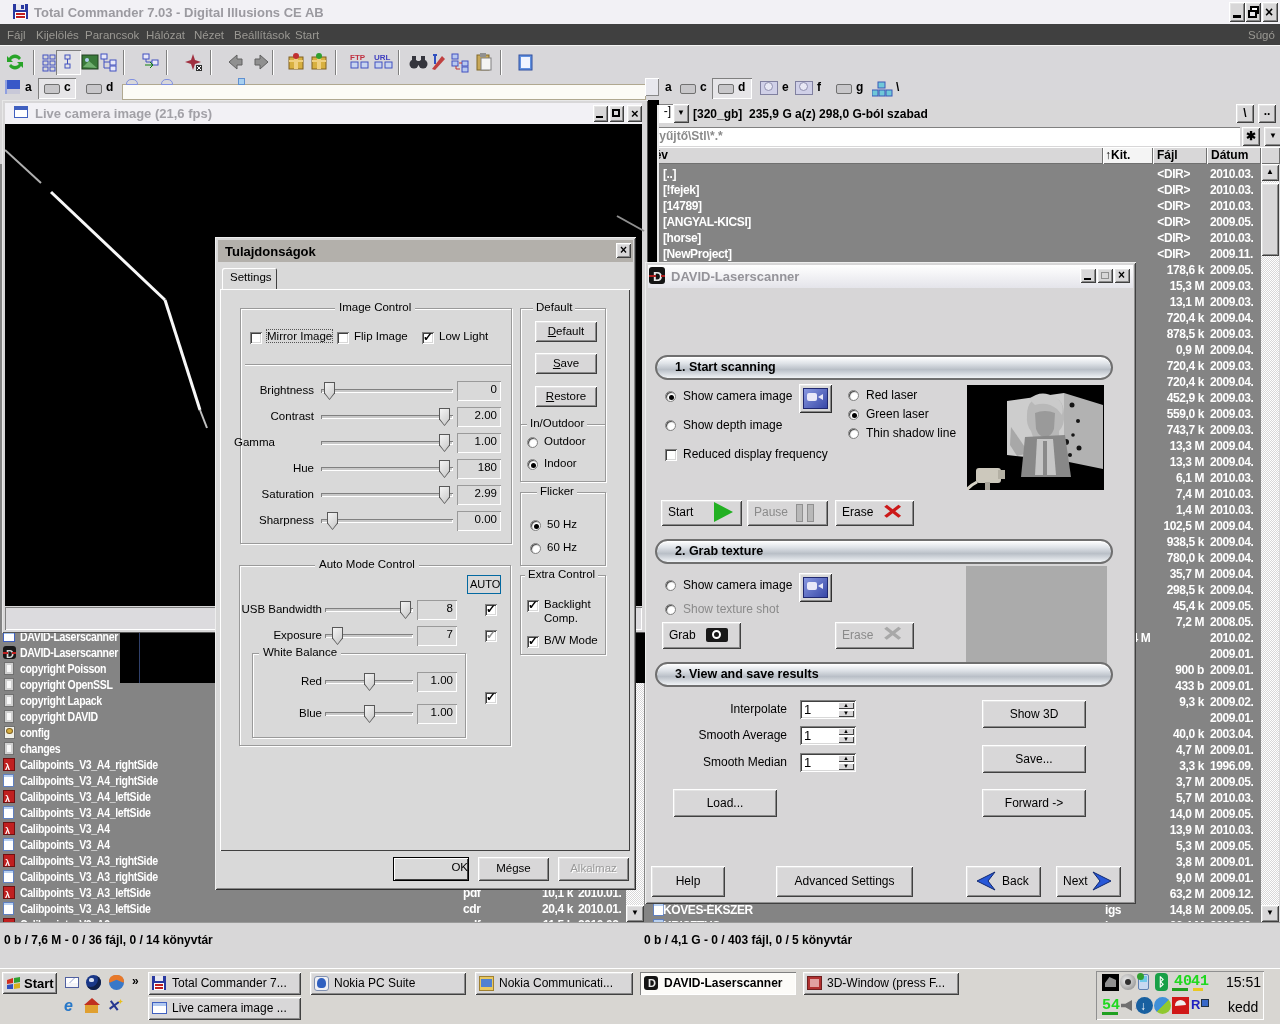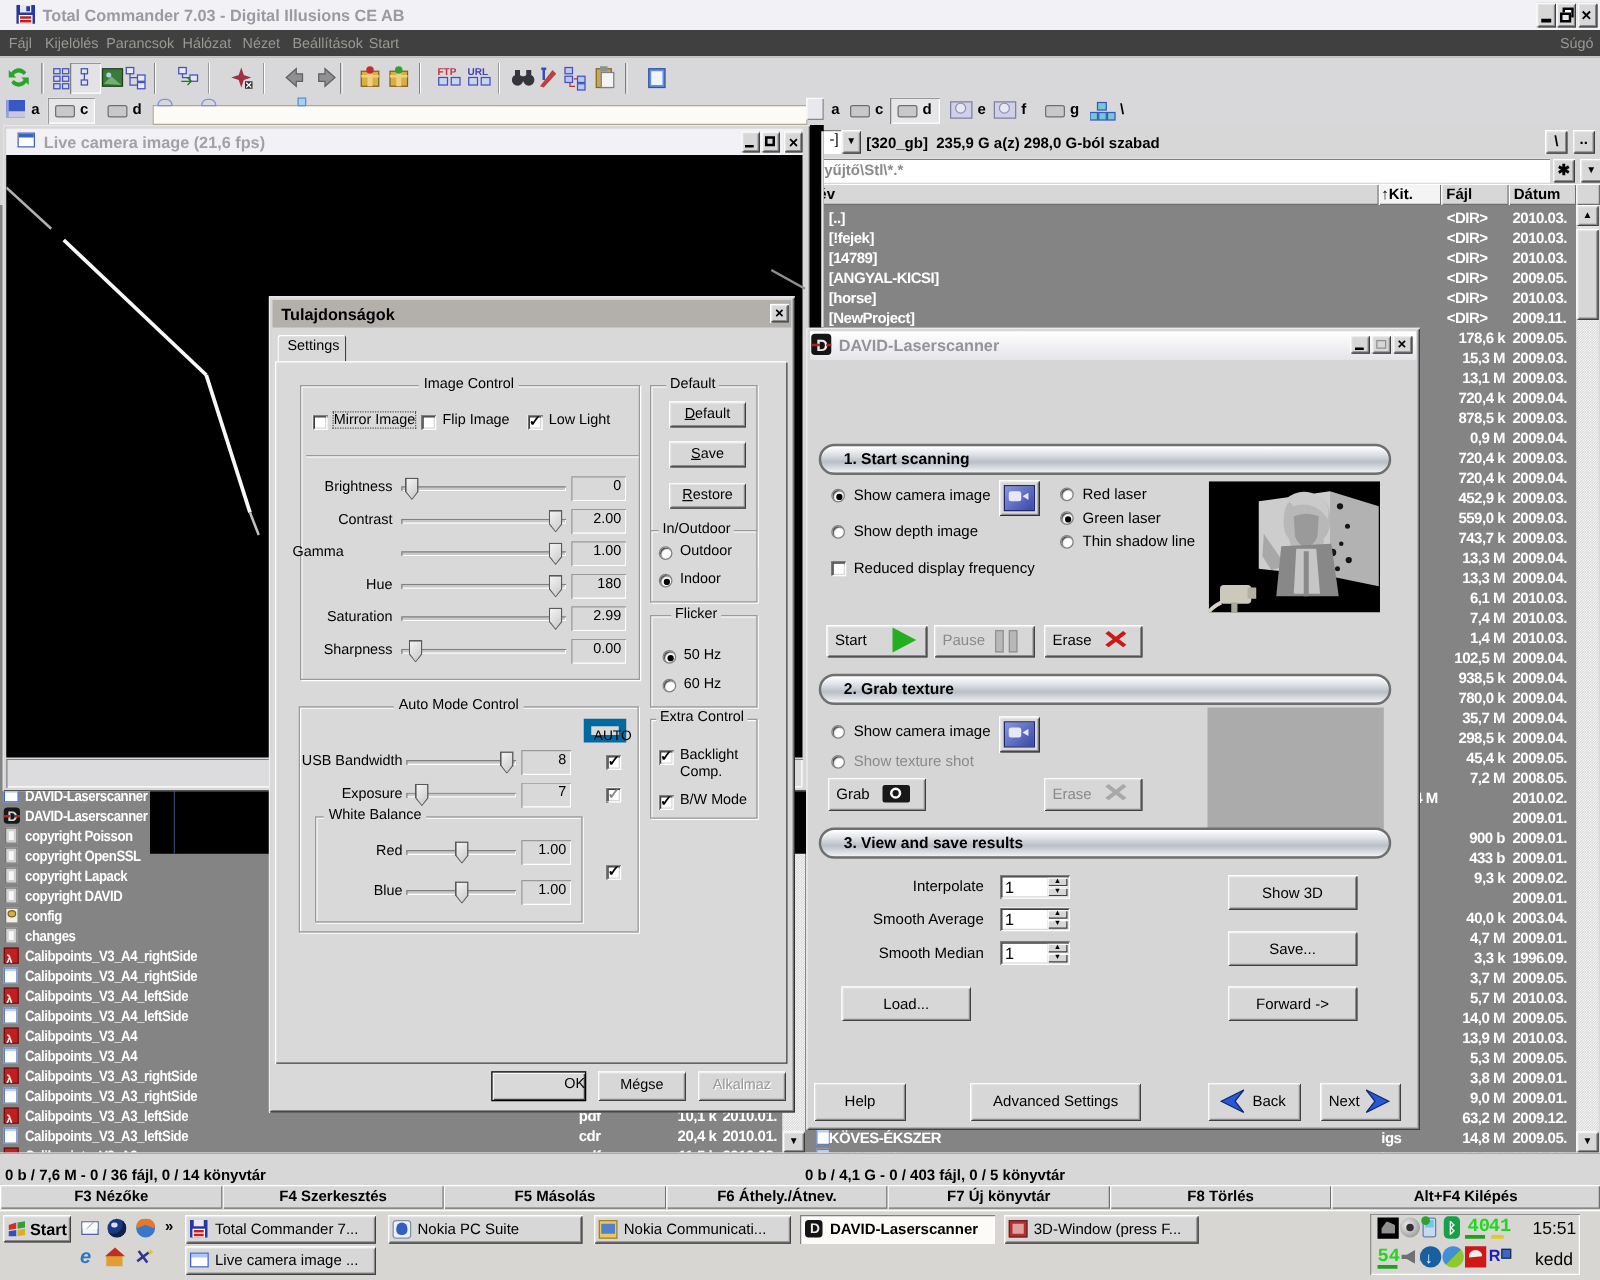--- a/index.html
+++ b/index.html
@@ -545,29 +545,20 @@
       </div>
 </div>
 <div class="abs" style="left:626px;top:164px;width:18px;height:758px;background-color:#d8d7d8;background-image:linear-gradient(45deg,#fff 25%,transparent 25%,transparent 75%,#fff 75%),linear-gradient(45deg,#fff 25%,transparent 25%,transparent 75%,#fff 75%);background-size:2px 2px;background-position:0 0,1px 1px">
 <div class="abs btn" style="left:0;top:0px;width:18px;height:17px;font-size:8px;line-height:16px">▲</div>
 <div class="abs btn" style="left:0;top:19px;width:18px;height:73px"></div>
 <div class="abs btn" style="left:0;top:741px;width:18px;height:17px;font-size:8px;line-height:16px">▼</div>
 </div>
 <div class="abs" style="left:0;top:922px;width:1280px;height:26px;background:#d8d7d8;box-shadow:inset 0 1px 0 #9a9a9a">
 <div class="abs bold" style="left:4px;top:11px">0 b / 7,6 M - 0 / 36 fájl, 0 / 14 könyvtár</div>
 <div class="abs bold" style="left:644px;top:11px">0 b / 4,1 G - 0 / 403 fájl, 0 / 5 könyvtár</div>
-</div>
-<div class="abs" style="left:0;top:948px;width:1280px;height:20px;background:#d8d7d8">
-<div class="abs out1 bold" style="left:0px;top:0;width:178px;height:19px;text-align:center;padding-top:2px;background:#d8d7d8">F3 Nézőke</div>
-<div class="abs out1 bold" style="left:178px;top:0;width:177px;height:19px;text-align:center;padding-top:2px;background:#d8d7d8">F4 Szerkesztés</div>
-<div class="abs out1 bold" style="left:355px;top:0;width:178px;height:19px;text-align:center;padding-top:2px;background:#d8d7d8">F5 Másolás</div>
-<div class="abs out1 bold" style="left:533px;top:0;width:177px;height:19px;text-align:center;padding-top:2px;background:#d8d7d8">F6 Áthely./Átnev.</div>
-<div class="abs out1 bold" style="left:710px;top:0;width:178px;height:19px;text-align:center;padding-top:2px;background:#d8d7d8">F7 Új könyvtár</div>
-<div class="abs out1 bold" style="left:888px;top:0;width:177px;height:19px;text-align:center;padding-top:2px;background:#d8d7d8">F8 Törlés</div>
-<div class="abs out1 bold" style="left:1065px;top:0;width:215px;height:19px;text-align:center;padding-top:2px;background:#d8d7d8">Alt+F4 Kilépés</div>
 </div>
 </div>
 <div class="abs" style="left:120px;top:100px;width:539px;height:583px;background:#000">
     <div class="abs" style="left:537px;top:5px;width:2px;height:157px;background:#e9e9e9"></div>
     <div class="abs" style="left:19px;top:533px;width:1px;height:50px;background:#30406a"></div>
   </div>
 <div class="abs" style="left:2px;top:100px;width:646px;height:533px;background:#d8d7d8;box-shadow:inset 1px 1px 0 #e8e8e8,inset -1px -1px 0 #555">
 <div class="abs" style="left:3px;top:3px;width:637px;height:21px;background:#f2f1f5">
 <div class="abs" style="left:9px;top:3px;width:14px;height:12px;background:#fff;border:1px solid #4060c0;box-shadow:inset 0 3px 0 #4060c0"></div>
 <div class="abs bold" style="left:30px;top:3px;font-size:13px;color:#a2a1a7">Live camera image (21,6 fps)</div>
@@ -785,21 +776,21 @@
       <div class="chk" style="color:#000">✓</div>
     </div>
     <div class="abs" style="left:329px;top:361px;color:#000">Backlight</div>
 <div class="abs" style="left:329px;top:375px">Comp.</div>
 <div class="abs cb" style="left:312px;top:399px">
       <div class="chk" style="color:#000">✓</div>
     </div>
     <div class="abs" style="left:329px;top:397px;color:#000">B/W Mode</div>
 <div class="abs grp" style="left:24px;top:328px;width:272px;height:181px"></div>
 <div class="abs" style="left:100px;top:321px;background:#d9d9d9;padding:0 4px">Auto Mode Control</div>
-<div class="abs" style="left:252px;top:338px;width:34px;height:19px;border:6px solid #0369a1;font-size:11px;padding:2px 0 0 2px">AUTO</div>
+<div class="abs" style="left:252px;top:338px;width:34px;height:19px;border:1px solid #0369a1;font-size:11px;padding:2px 0 0 2px">AUTO</div>
 <div class="abs" style="left:-3px;top:366px;width:110px;text-align:right">USB Bandwidth</div>
 <div class="abs groove" style="left:110px;top:371px;width:88px"></div>
 <div class="abs thumb" style="left:185px;top:364px">
       <i></i>
     </div>
 <div class="abs" style="left:202px;top:363px;width:40px;height:20px;box-shadow:inset 1px 1px 0 #9a9a9a,inset -1px -1px 0 #fff;padding:2px 4px 0 0;text-align:right">8</div>
 <div class="abs cb" style="left:270px;top:367px">
       <div class="chk" style="color:#000">✓</div>
     </div>
 <div class="abs" style="left:-3px;top:392px;width:110px;text-align:right">Exposure</div>

